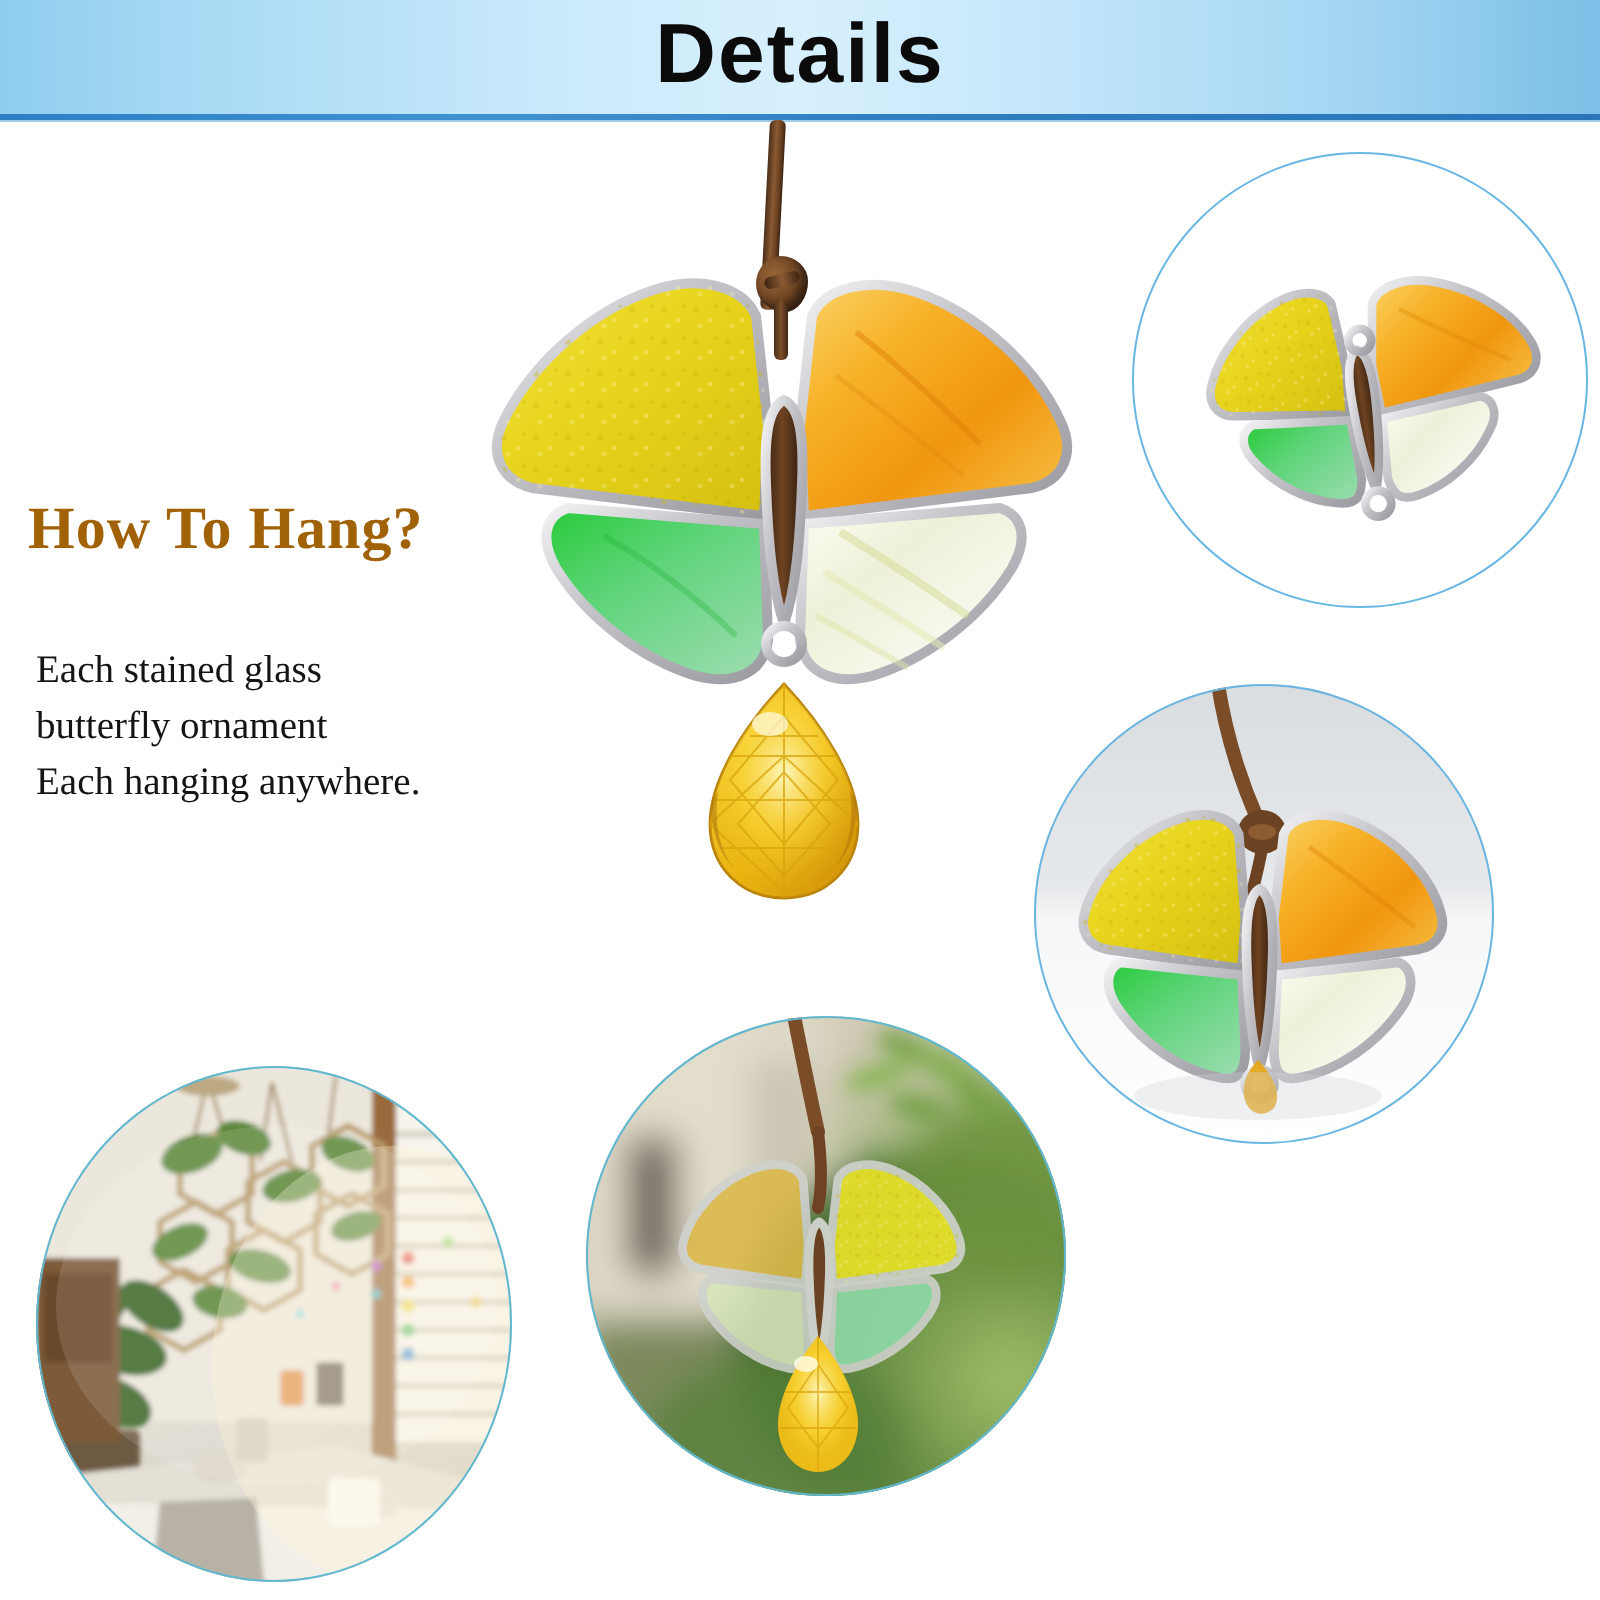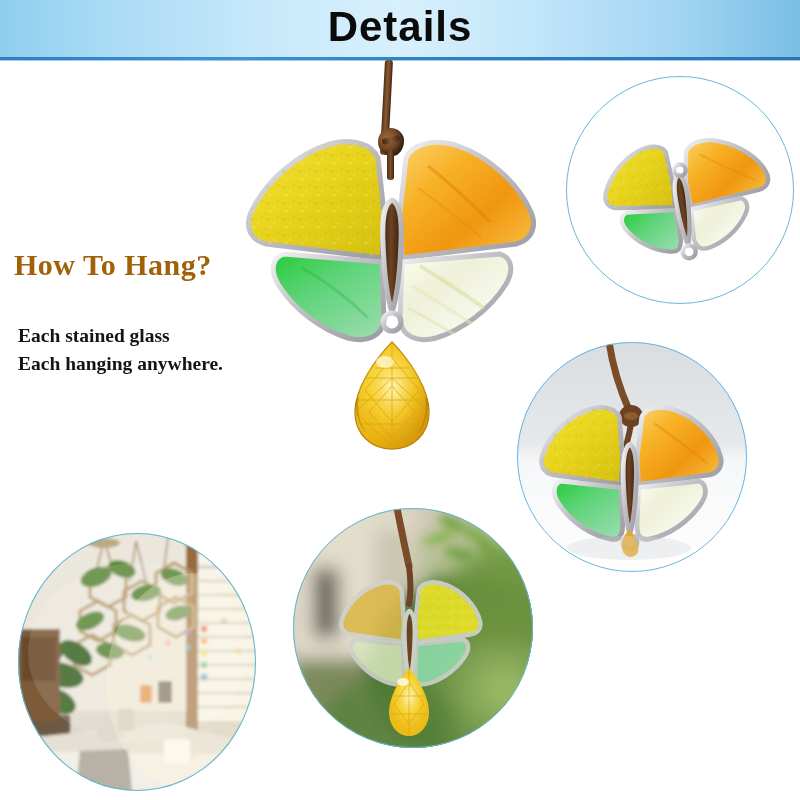--- a/index.html
+++ b/index.html
@@ -58,21 +58,21 @@
     font-weight: bold;
     color: #a16207;
     letter-spacing: 0.5px;
     margin-top: 26px;
   }
   .howto-body {
     position: absolute;
     left: 18px; top: 322px;
     width: 260px;
     font-size: 19.5px;
-    font-weight: bold;
+    font-weight: normal;
     line-height: 28px;
     color: #141414;
   }
   .howto-body div { white-space: nowrap; }
 
   
   .rope {
     position: absolute;
     left: 385px; top: 60px;
     width: 8px; height: 95px;
@@ -182,20 +182,21 @@
 <body>
 
 <div class="banner"></div>
 <div class="banner-title">Details</div>
 <div class="banner-rule"></div>
 <div class="banner-rule-2"></div>
 
 <div class="howto-heading">How To Hang?</div>
 <div class="howto-body">
   <div>Each stained glass</div>
+  <div>butterfly ornament</div>
   <div>Each hanging anywhere.</div>
 </div>
 
 <div class="rope"></div>
 <div class="rope-knot"></div>
 <div class="rope-lower"></div>
 
 <svg class="hero-butterfly" viewBox="0 0 320 230">
   <defs>
     <linearGradient id="gYellow" x1="0" y1="0" x2="1" y2="1">

